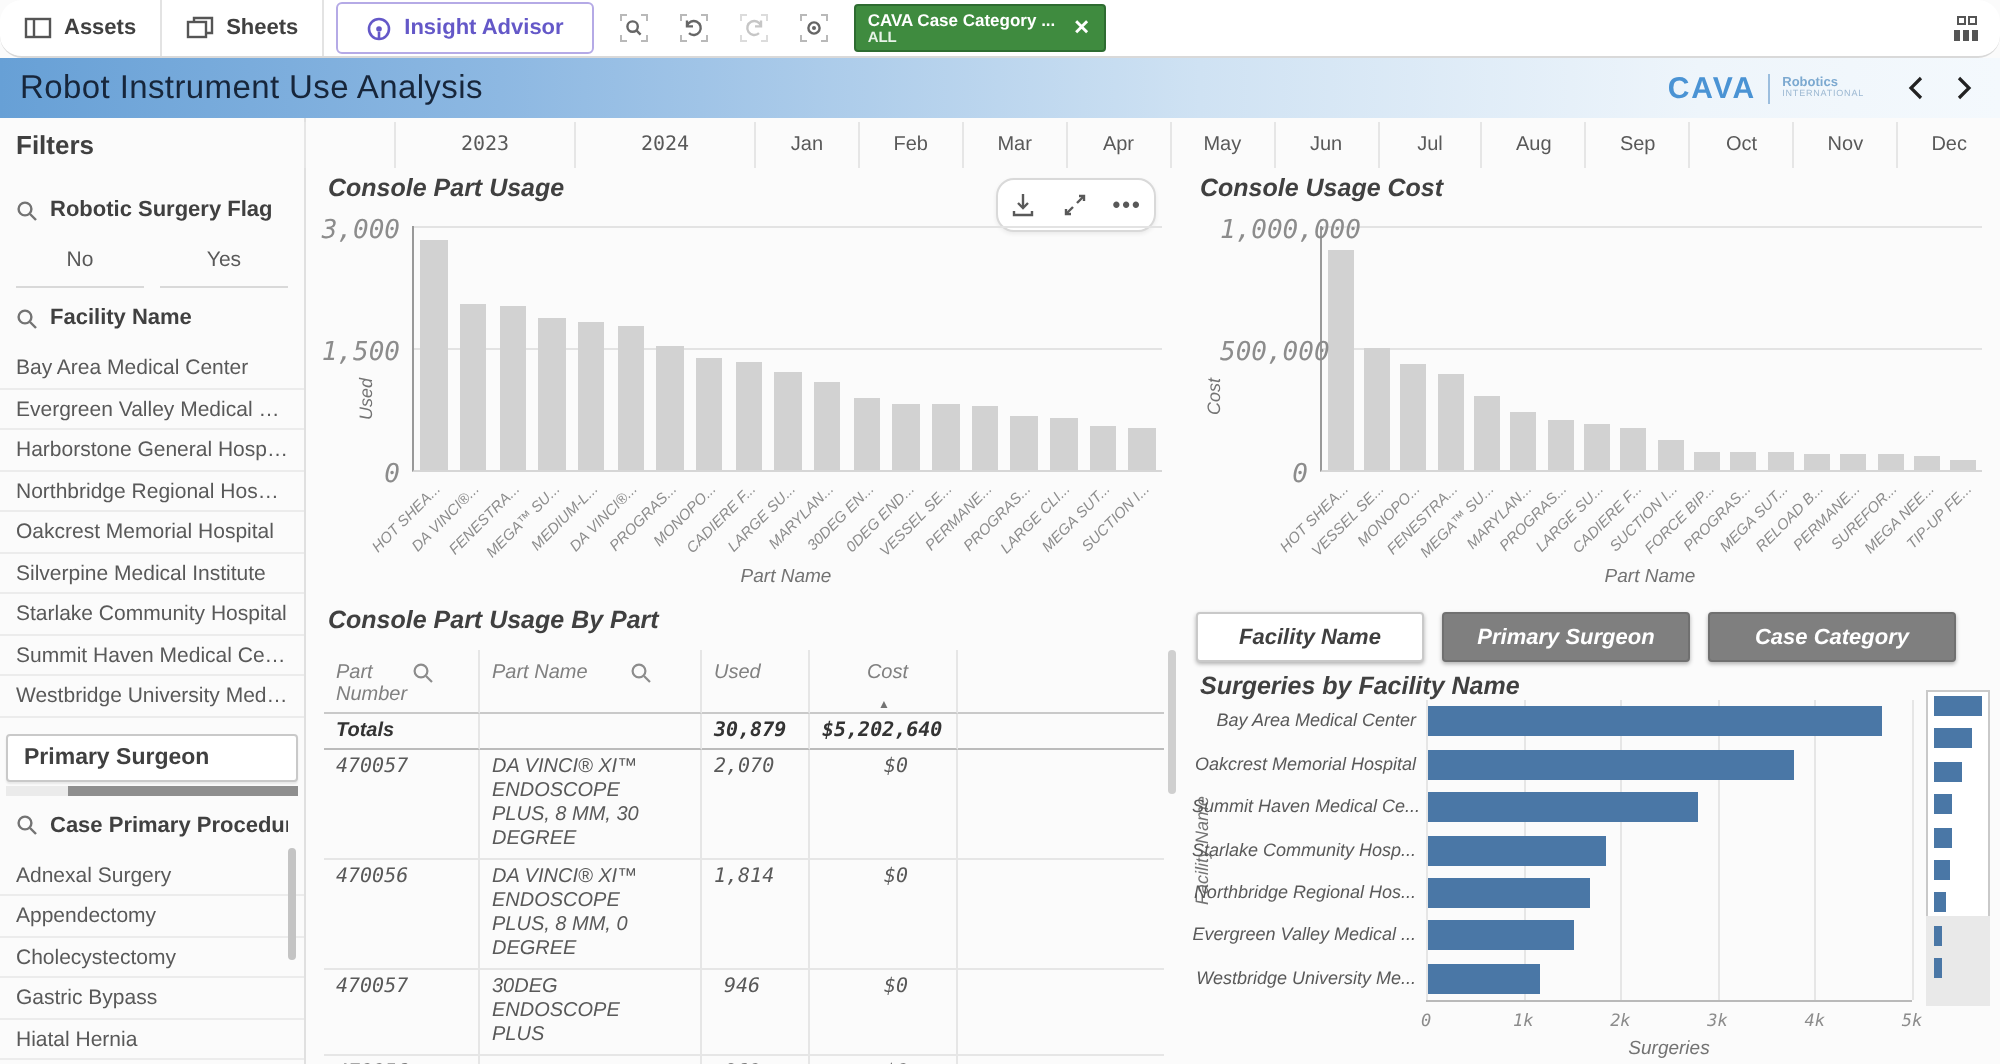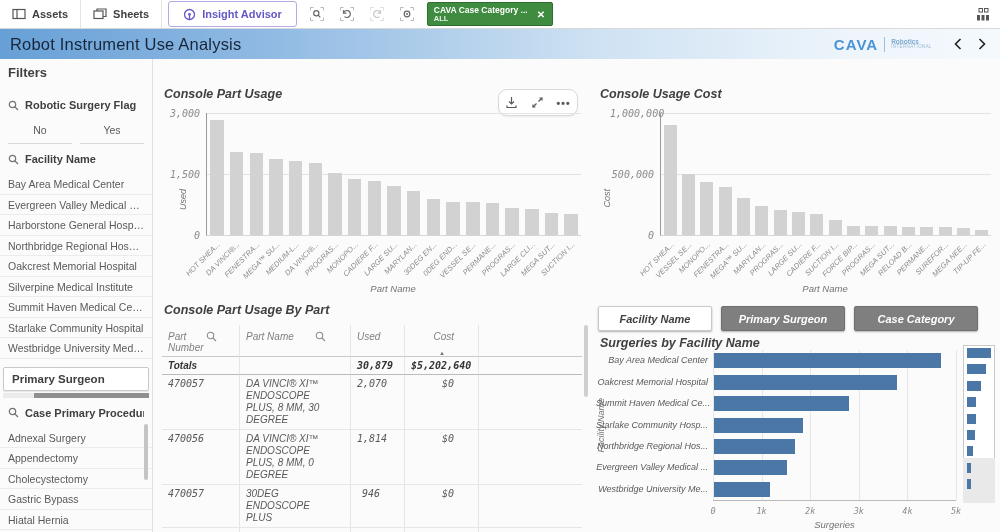--- a/index.html
+++ b/index.html
@@ -2,21 +2,21 @@
 <html><head>
 <meta charset="utf-8">
 <style>
   html,body{margin:0;padding:0;}
   body{width:1000px;height:532px;position:relative;overflow:hidden;background:#fbfbfb;
        font-family:"Liberation Sans",sans-serif;color:#404040;}
   .num{font-family:"DejaVu Sans Mono",monospace;}
 
   
   .topbar{position:absolute;left:0;top:0;right:0;height:28px;background:#fff;
-          border-bottom:1px solid #d9d9d9;display:flex;align-items:stretch;}
+          border-bottom:1px solid #d9d9d9;display:flex;align-items:stretch;border-radius:11px;}
   .tb-tab{display:flex;align-items:center;gap:6px;padding:0 12px;font-size:11px;font-weight:bold;
           color:#404040;border-right:1px solid #e3e3e3;cursor:pointer;}
   .tb-tab:first-child{border-left:none;}
   .tb-advisor{display:flex;align-items:center;gap:6px;padding:0 14px;margin:1px 0 1px 6px;
           border:1px solid #b5aae6;border-radius:3px;font-size:11px;font-weight:bold;color:#6458c8;}
   .tb-iconrow{display:flex;align-items:center;margin-left:10px;gap:10px;}
   .tb-icon{width:20px;height:20px;display:flex;align-items:center;justify-content:center;}
   .chip{margin-left:10px;align-self:center;height:22px;background:var(--chip-green,#3f8b3f);
         border:1px solid #2e6c31;border-radius:2px;display:flex;align-items:center;padding:0 4px 0 6px;gap:6px;}
   .chip-text{display:flex;flex-direction:column;justify-content:center;line-height:1.05;}
@@ -68,21 +68,21 @@
   .pcell.ycell{width:89px;}
   .pcell.mcell{flex:1;}
 
   
   .panel{position:absolute;font-style:italic;}
   .panel-title{position:absolute;left:4px;top:0;font-size:12.5px;font-weight:bold;color:#404040;}
   .plot{position:absolute;border-left:1px solid #999;border-bottom:1px solid #d6d6d6;}
   .gridline{position:absolute;left:0;right:0;height:1px;background:#e3e3e3;}
   .vgridline{position:absolute;top:0;bottom:0;width:1px;background:#e6e6e6;}
   .bar{position:absolute;bottom:0;background:var(--bar-gray,#d2d2d2);}
-  .ytick{position:absolute;font-size:10px;color:#8c8c8c;text-align:right;}
+  .ytick{position:absolute;font-size:13px;color:#8c8c8c;text-align:right;}
   .xlab{position:absolute;font-size:7.5px;color:#8c8c8c;white-space:nowrap;
         transform:rotate(-45deg);transform-origin:100% 0;}
   .ylabel{position:absolute;font-size:9px;color:#737373;writing-mode:vertical-rl;transform:rotate(180deg);}
   .xtitle{position:absolute;font-size:9.5px;color:#737373;text-align:center;}
   .hovertools{position:absolute;right:10px;top:2px;width:78px;height:25px;background:#fff;
         border:1px solid #d9d9d9;border-radius:9px;display:flex;align-items:center;justify-content:space-around;
         box-shadow:0 1px 2px rgba(0,0,0,.07);}
   .ht-icon{display:flex;align-items:center;cursor:pointer;}
   .dots{font-size:11px;color:#595959;font-weight:bold;letter-spacing:1px;line-height:10px;}
 
@@ -249,22 +249,22 @@
       </span>
     <span class="sb-sec-label">Facility Name</span>
   </div>
   <div class="sb-list" id="facilityList">
       <div class="sb-item">Bay Area Medical Center</div>
       <div class="sb-item">Evergreen Valley Medical Center</div>
       <div class="sb-item">Harborstone General Hospital</div>
       <div class="sb-item">Northbridge Regional Hospital</div>
       <div class="sb-item">Oakcrest Memorial Hospital</div>
       <div class="sb-item">Silverpine Medical Institute</div>
+      <div class="sb-item">Starlake Community Hospital</div>
       <div class="sb-item">Summit Haven Medical Center</div>
-      <div class="sb-item">Starlake Community Hospital</div>
       <div class="sb-item">Westbridge University Medical C...</div>
     </div>
 
   <div class="ps-box">Primary Surgeon</div>
   <div class="hscroll">
       <div class="hscroll-thumb"></div>
     </div>
 
   <div class="case-wrap">
     <div class="sb-sec-h">
@@ -282,20 +282,37 @@
         <div class="sb-item">Cholecystectomy</div>
         <div class="sb-item">Gastric Bypass</div>
         <div class="sb-item">Hiatal Hernia</div>
       </div>
     <div class="vscroll-thumb"></div>
   </div>
 </div>
 
 <div class="content">
 
+  <div class="pstrip" id="pstrip">
+    <div class="pcell filler"></div>
+  <div class="pcell ycell num">2023</div>
+      <div class="pcell ycell num">2024</div>
+      <div class="pcell mcell">Jan</div>
+      <div class="pcell mcell">Feb</div>
+      <div class="pcell mcell">Mar</div>
+      <div class="pcell mcell">Apr</div>
+      <div class="pcell mcell">May</div>
+      <div class="pcell mcell">Jun</div>
+      <div class="pcell mcell">Jul</div>
+      <div class="pcell mcell">Aug</div>
+      <div class="pcell mcell">Sep</div>
+      <div class="pcell mcell">Oct</div>
+      <div class="pcell mcell">Nov</div>
+      <div class="pcell mcell">Dec</div>
+    </div>
 
   <div class="panel" id="usagePanel" style="left:8px;top:28px;width:428px;height:216px;">
     <div class="panel-title">Console Part Usage</div>
     <div class="hovertools">
       <span class="ht-icon">
           <svg width="13" height="13" viewBox="0 0 13 13">
             <line x1="6.5" y1="1" x2="6.5" y2="7.5" stroke="#595959" stroke-width="1.2"></line>
             <polyline points="4,5.5 6.5,8 9,5.5" fill="none" stroke="#595959" stroke-width="1.2"></polyline>
             <path d="M2 9.5 v2 h9 v-2" fill="none" stroke="#595959" stroke-width="1.2"></path>
           </svg>

